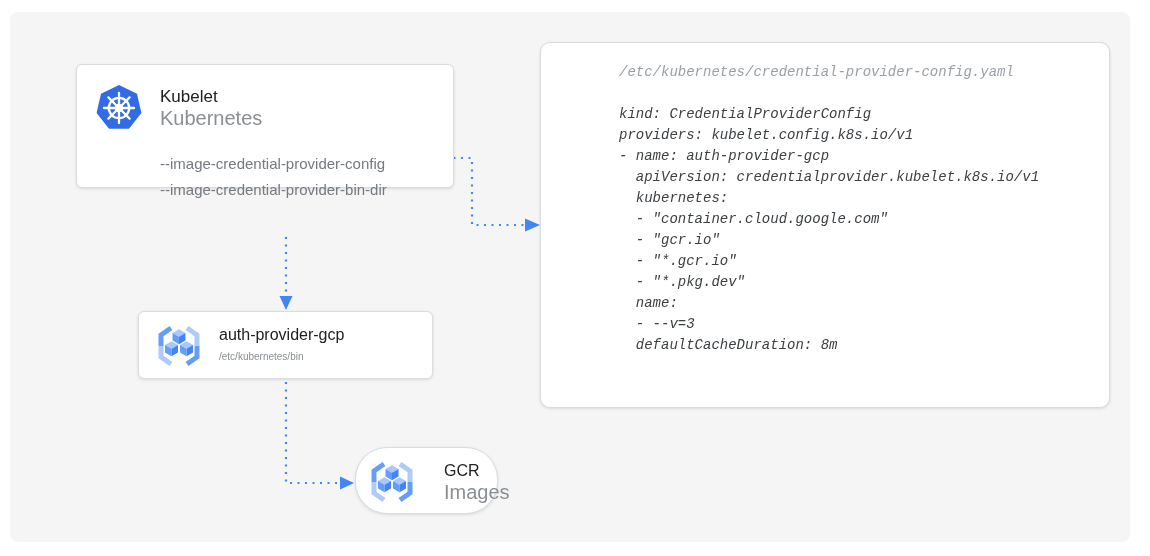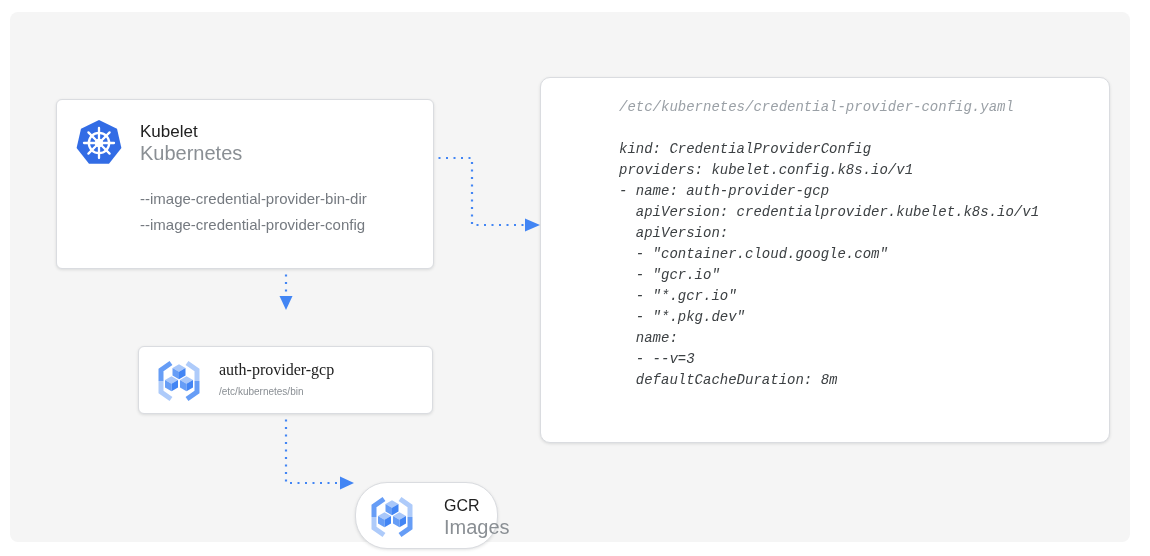--- a/index.html
+++ b/index.html
@@ -12,35 +12,35 @@
     --code-header:#9aa0a6;
     --panel-bg:#f5f5f5;
   }
   *{margin:0;padding:0;box-sizing:border-box;}
   html,body{width:1150px;height:556px;background:#ffffff;overflow:hidden;
     font-family:"Liberation Sans",sans-serif;}
   .canvas{position:relative;width:1150px;height:556px;}
   .panel{position:absolute;left:10px;top:12px;width:1120px;height:530px;
     background:var(--panel-bg);border-radius:8px;}
   .card{position:absolute;background:#ffffff;border:1px solid var(--card-border);
-    border-radius:6px;box-shadow:0 1px 3px rgba(60,64,67,.15);margin-top:35px;}
-  .kubelet-card{left:56px;top:64px;width:378px;height:170px;}
+    border-radius:6px;box-shadow:0 1px 3px rgba(60,64,67,.15);}
+  .kubelet-card{left:76px;top:64px;width:378px;height:124px;}
   .auth-card{left:138px;top:311px;width:295px;height:68px;}
   .gcr-card{left:355px;top:447px;width:143px;height:67px;border-radius:32px;}
   .code-card{left:540px;top:42px;width:570px;height:366px;border-radius:10px;
     padding:19px 20px 0 78px;}
   .node-icon{position:absolute;}
   .kubelet-card .node-icon{left:18px;top:18px;width:48px;height:48px;}
   .auth-card .node-icon{left:14px;top:12px;width:52px;height:44px;}
   .gcr-card .node-icon{left:10px;top:12px;width:52px;height:44px;}
   .node-title{font-size:17px;color:var(--title-text);line-height:22px;}
   .node-sub{font-size:20px;color:var(--subtitle-text);line-height:21px;}
   .kubelet-text{position:absolute;left:83px;top:21px;}
   .auth-text{position:absolute;left:80px;top:12px;}
-  .auth-text .node-title{font-size:16px;font-family:Liberation Serif, serif;}
+  .auth-text .node-title{font-size:16px;}
   .auth-text .node-sub{font-size:10px;}
   .gcr-text{position:absolute;left:88px;top:12px;}
   .gcr-text .node-title{font-size:16px;}
   .flags{position:absolute;left:83px;top:86px;}
   .flags div{font-size:15px;color:#757a80;line-height:26px;white-space:pre;}
   .code-header{font-family:"Liberation Mono",monospace;font-style:italic;
     font-size:14px;line-height:21px;color:var(--code-header);white-space:pre;}
   .code-lines{margin-top:21px;}
   .code-lines div{font-family:"Liberation Mono",monospace;font-style:italic;
     font-weight:normal;font-size:14px;line-height:21px;color:var(--code-text);
@@ -85,22 +85,22 @@
         <line x1="24" y1="21" x2="24" y2="10"></line>
         <line x1="26.8" y1="22.2" x2="34.6" y2="14.4"></line>
       </g>
       <circle cx="24" cy="25" r="4.3" fill="#ffffff"></circle>
     </svg>
     <div class="kubelet-text">
       <div class="node-title">Kubelet</div>
       <div class="node-sub">Kubernetes</div>
     </div>
     <div class="flags">
+        <div>--image-credential-provider-config</div>
         <div>--image-credential-provider-bin-dir</div>
-        <div>--image-credential-provider-config</div>
       </div>
   </div>
 
   <div class="card auth-card">
     <svg class="node-icon" viewBox="0 0 52 44" xmlns="http://www.w3.org/2000/svg">
       <path class="brk-a" d="M18 4 L8 11 L8 22"></path>
       <path class="brk-b" d="M8 22 L8 33 L18 40"></path>
       <path class="brk-b" d="M34 4 L44 11 L44 22"></path>
       <path class="brk-a" d="M44 22 L44 33 L34 40"></path>
       <g>
@@ -145,21 +145,21 @@
     </div>
   </div>
 
   <div class="card code-card">
     <div class="code-header">/etc/kubernetes/credential-provider-config.yaml</div>
     <div class="code-lines">
         <div>kind: CredentialProviderConfig</div>
         <div>providers: kubelet.config.k8s.io/v1</div>
         <div>- name: auth-provider-gcp</div>
         <div>  apiVersion: credentialprovider.kubelet.k8s.io/v1</div>
-        <div>  apiVersion:</div>
+        <div>  kubernetes:</div>
         <div>  - "container.cloud.google.com"</div>
         <div>  - "gcr.io"</div>
         <div>  - "*.gcr.io"</div>
         <div>  - "*.pkg.dev"</div>
         <div>  name:</div>
         <div>  - --v=3</div>
         <div>  defaultCacheDuration: 8m</div>
       </div>
   </div>
 </div>

